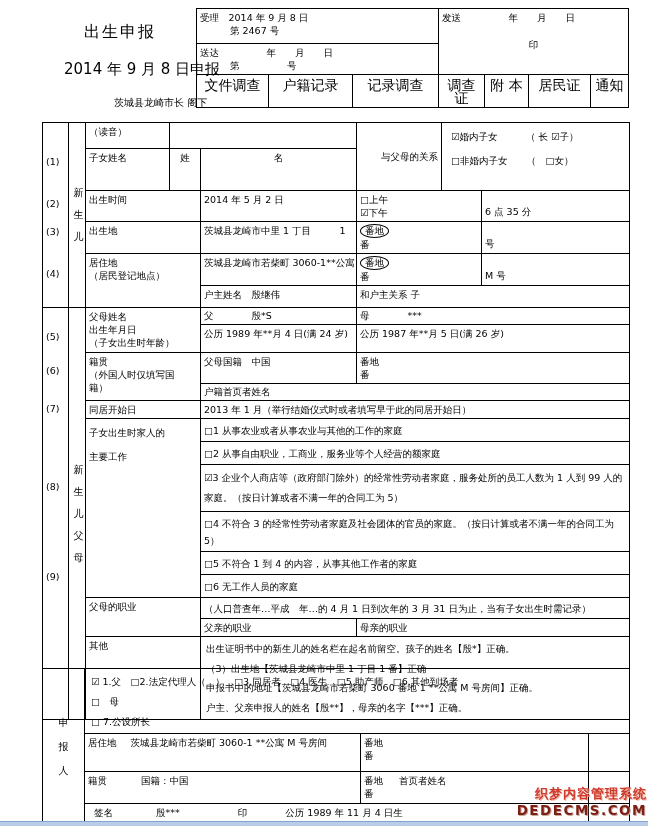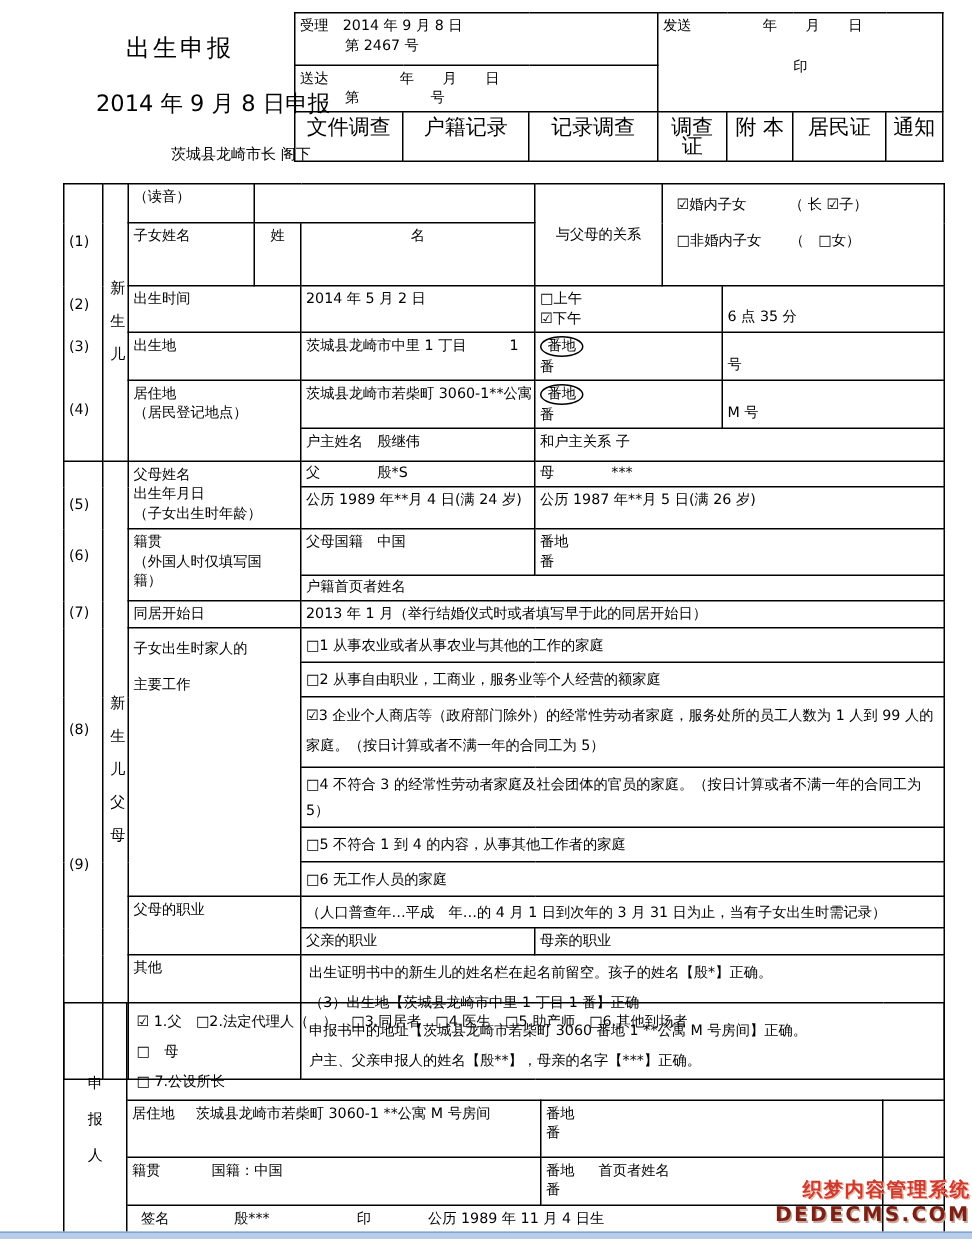--- a/index.html
+++ b/index.html
@@ -8,21 +8,21 @@
   .page { position:relative; width:648px; height:830px; background:#fff; overflow:hidden; font-size:9.5px; }
 
   
   table { border-collapse:collapse; table-layout:fixed; position:absolute; }
   td { border:1px solid #000; vertical-align:top; padding:2px 3px; overflow:hidden; font-size:9.5px; line-height:13px; }
   .ht { left:196px; top:8px; width:432px; }
   .mt { left:42px;  top:122px; width:587px; }
   .bt { left:42px;  top:668px; width:587px; }
 
   .center { text-align:center; }
-  .mid    { vertical-align:middle; }
+  .mid    { vertical-align:middle;text-align:right; }
   .low    { vertical-align:bottom; padding-bottom:3px; }
   .nw     { white-space:nowrap; }
   .lbl    { white-space:nowrap; }
 
   .numcell { position:relative; }
   .rownum { position:absolute; left:3px; font-size:9.5px; }
   .groupcell { vertical-align:middle; }
   .vtext { width:13px; margin:12px auto; text-align:center; word-break:break-all; line-height:22px; font-size:10px; }
   .vtext-d { width:13px; margin:0 auto; text-align:center; word-break:break-all; line-height:24px; font-size:10px; }
 

